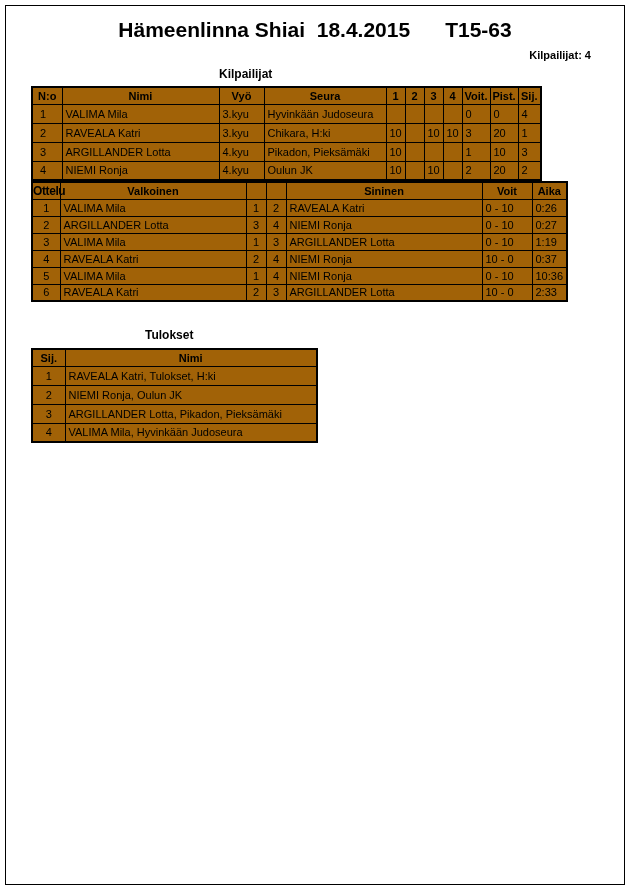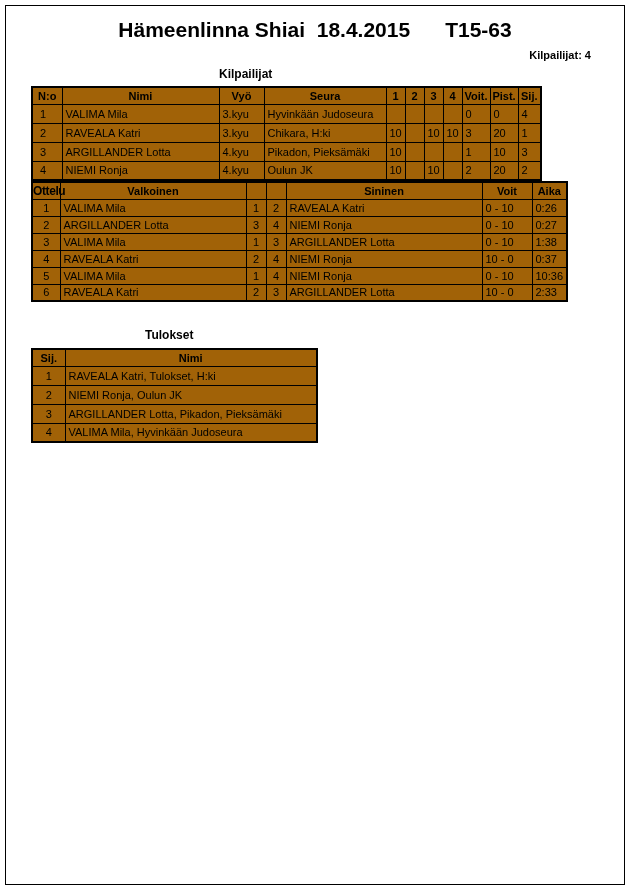--- a/index.html
+++ b/index.html
@@ -183,21 +183,21 @@
           <td>0 - 10</td>
           <td>0:27</td>
         </tr>
         <tr>
           <td>3</td>
           <td>VALIMA Mila</td>
           <td>1</td>
           <td>3</td>
           <td>ARGILLANDER Lotta</td>
           <td>0 - 10</td>
-          <td>1:38</td>
+          <td>1:19</td>
         </tr>
         <tr>
           <td>4</td>
           <td>RAVEALA Katri</td>
           <td>2</td>
           <td>4</td>
           <td>NIEMI Ronja</td>
           <td>10 - 0</td>
           <td>0:37</td>
         </tr>

